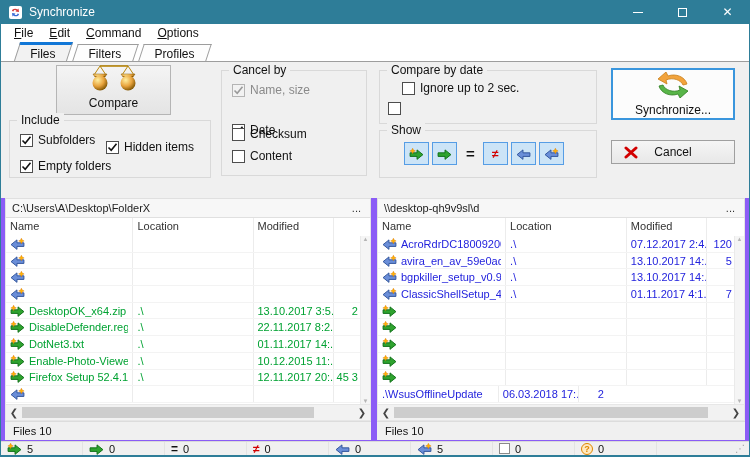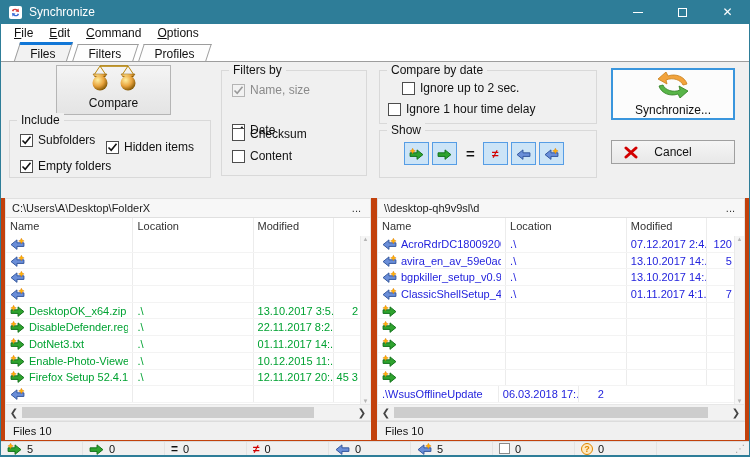--- a/index.html
+++ b/index.html
@@ -1,17 +1,17 @@
 <!DOCTYPE html>
 <html style="--titlebar: #2e7d98; --accent: #1177d7; --toggle-bg: #cce4f7; --toggle-border: #569de5; --arrow-green: #2fa32f; --arrow-green-dark: #0e6e16; --arrow-blue: #6a8ed8; --arrow-blue-dark: #2f539b; --file-green: #00a232; --file-blue: #2323dd; --red: #d20000;"><head>
 <meta charset="utf-8">
 <style>
   * { margin:0; padding:0; box-sizing:border-box; }
   html,body { background:#777; }
-  .window { position:relative; width:750px; height:457px; background:#c2410c; overflow:hidden;
+  .window { position:relative; width:750px; height:457px; background:#8b5cf6; overflow:hidden;
             font-family:"Liberation Sans", sans-serif; }
   .frame { position:absolute; inset:0; border:1px solid var(--titlebar); border-bottom-width:2px;
            pointer-events:none; z-index:60; }
 
   
   .titlebar { position:absolute; left:0; top:0; width:100%; height:24px; background:var(--titlebar);
               display:flex; align-items:center; color:#fff; z-index:5; }
   .app-icon { margin:0 6px 0 8px; display:flex; }
   .title { font-size:12px; }
   .win-controls { margin-left:auto; display:flex; height:100%; }
@@ -86,21 +86,21 @@
              align-items:center; font-size:11px; color:#222; padding:0 2px 0 6px; }
   .pathbar .browse { margin-left:auto; padding:0 7px; color:#333; }
   .cols { height:18px; background:#fff; border-left:1px solid #e7e7e7; border-right:1px solid #e7e7e7;
           display:flex; font-size:11px; color:#333; }
   .col { padding:2px 4px; border-right:1px solid #ececec; overflow:hidden; white-space:nowrap; }
   .c0 { width:35%; } .c1 { width:33%; } .c2 { width:22%; } .c3 { width:10%; border-right:none; }
   .rows { position:relative; height:169px; background:#fff; border:1px solid #e7e7e7; border-top:none;
           overflow:hidden; }
   .row { display:flex; height:16.7px; border-bottom:1px solid #f3f3f3; font-size:11px; }
   .row .col { padding:0 4px; height:100%; display:flex; align-items:center; overflow:hidden; }
-  .row.green { color:var(--file-green);justify-content:flex-end; }
+  .row.green { color:var(--file-green); }
   .row.blue { color:var(--file-blue); }
   .row .c3 { justify-content:flex-end; padding-right:12px; }
   .rowic { display:flex; margin-right:4px; flex:none; }
   .fname { white-space:nowrap; overflow:hidden; }
   .vscroll { position:absolute; right:0; top:0; width:10px; height:100%; background:#f5f5f5;
              border-left:1px solid #eaeaea; display:flex; flex-direction:column;
              justify-content:space-between; align-items:center; color:#b5b5b5; font-size:6px; }
   .hscroll { position:relative; height:16px; background:#f2f2f2; border:1px solid #e6e6e6;
              border-top:none; display:flex; align-items:center; font-size:10px; color:#444; }
   .hs-arrow { width:16px; text-align:center; flex:none; }
@@ -215,21 +215,21 @@
           <span class="box">
             <svg width="11" height="11" viewBox="0 0 11 11">
               <path d="M1.5 5.5 L4.2 8.2 L9.5 1.8" fill="none" stroke="currentColor" stroke-width="1.6"></path>
             </svg>
           </span>
           <span>Empty folders</span>
         </label>
       </div>
 
     <div class="group g-compareby">
-      <span class="legend">Filters by</span>
+      <span class="legend">Cancel by</span>
     <label class="check disabled">
           <span class="box">
             <svg width="11" height="11" viewBox="0 0 11 11">
               <path d="M1.5 5.5 L4.2 8.2 L9.5 1.8" fill="none" stroke="currentColor" stroke-width="1.6"></path>
             </svg>
           </span>
           <span>Name, size</span>
         </label>
         <label class="check">
           <span class="box">
@@ -250,21 +250,20 @@
       </div>
 
     <div class="group g-comparebydate">
       <span class="legend">Compare by date</span>
     <label class="check">
           <span class="box"></span>
           <span>Ignore up to 2 sec.</span>
         </label>
         <label class="check">
           <span class="box"></span>
-          <span>Ignore 1 hour time delay</span>
         </label>
       </div>
 
     <div class="group g-show">
       <span class="legend">Show</span>
       <div class="show-row">
         <span id="show-left" style="display:flex">
             <span class="show-btn">
               <span style="display:flex">
                 <svg width="15" height="12" viewBox="0 0 14.2 11.4">

